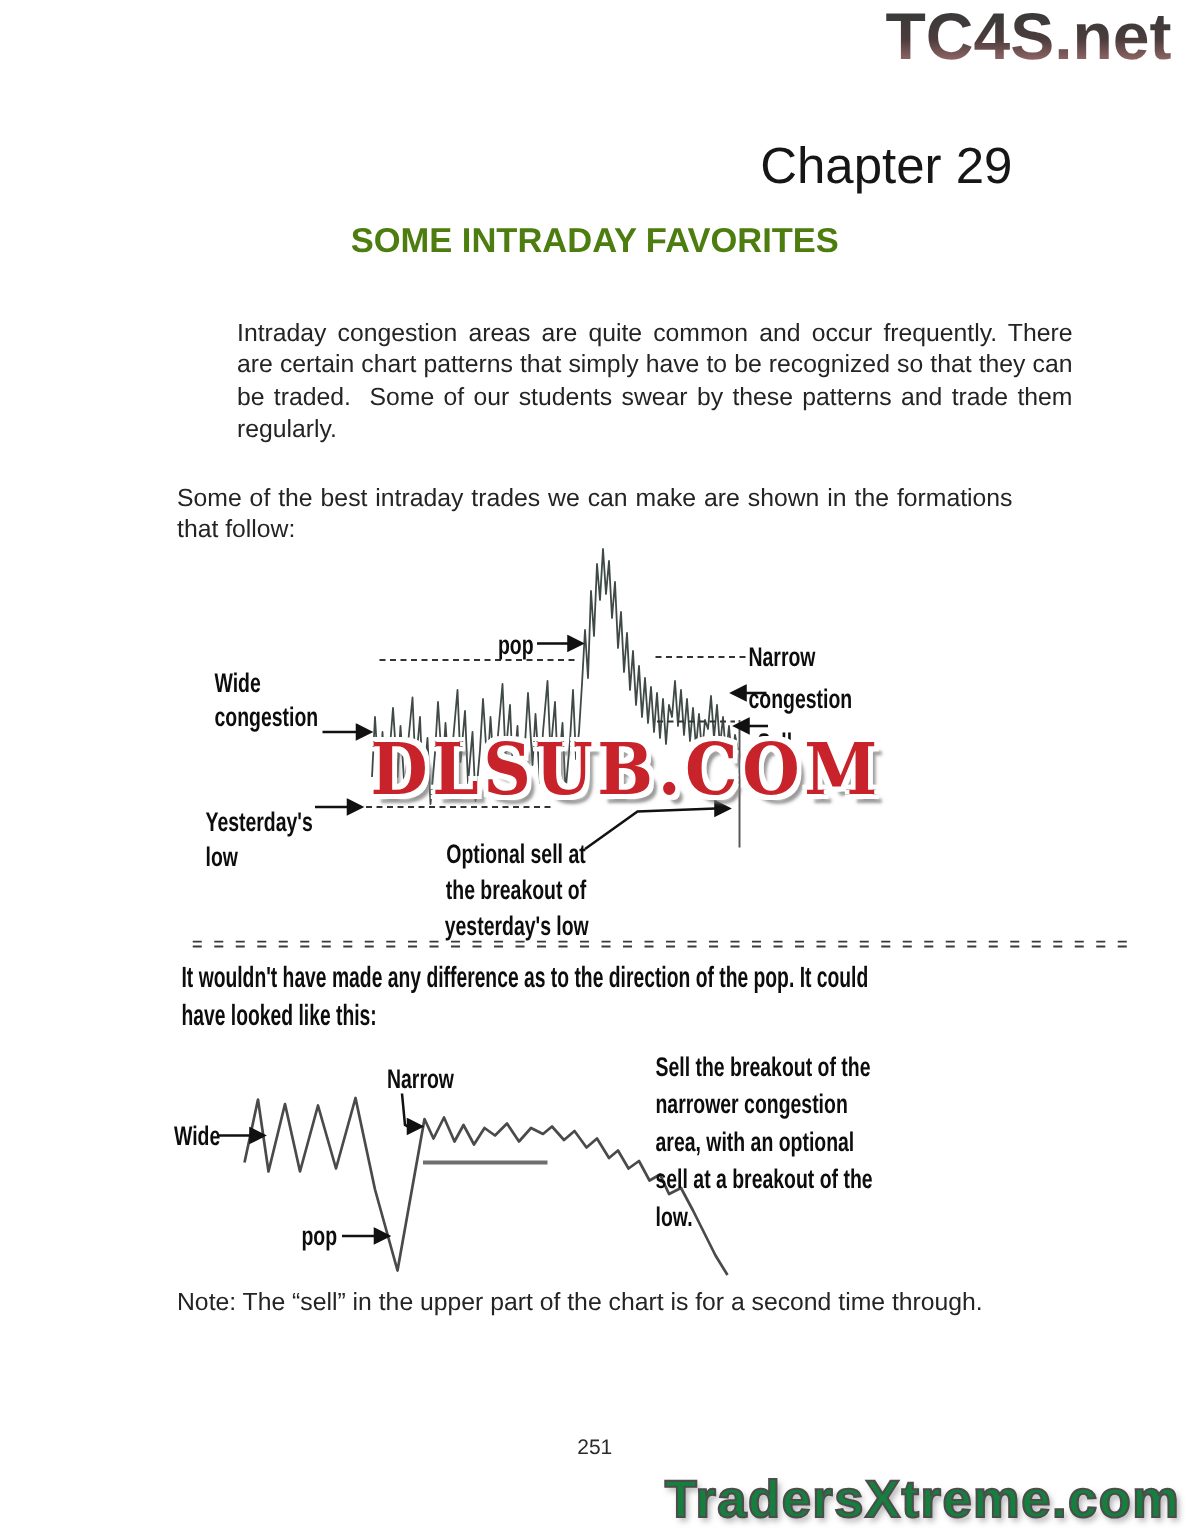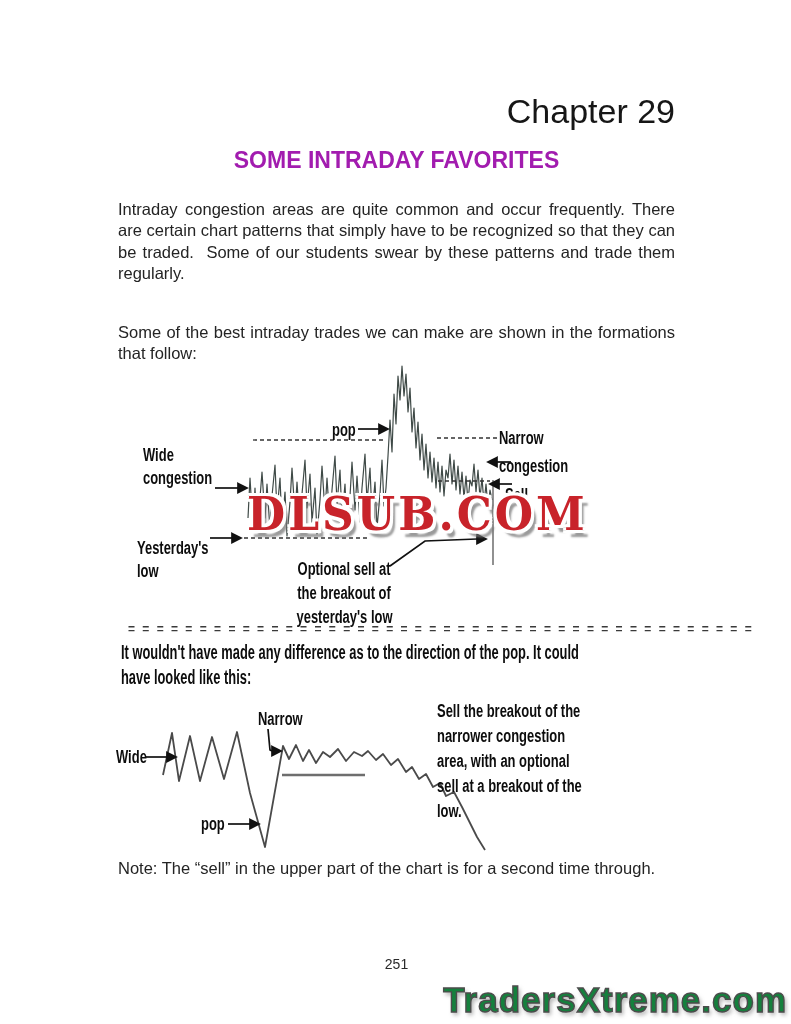--- a/index.html
+++ b/index.html
@@ -28,24 +28,24 @@
   .brand-bottom{
     position:absolute;right:4px;top:980px;
     font-size:35px;font-weight:700;white-space:nowrap;letter-spacing:1px;
     color:#15803d;-webkit-text-stroke:1.4px #4c4c4c;
     text-shadow:2px 3px 4px rgba(150,150,150,.8);
   }
   
   .chapter{position:absolute;left:118px;width:557px;top:92px;text-align:right;
     font-size:34px;font-weight:400;color:#161616;}
   .section-title{position:absolute;left:118px;width:557px;top:147px;text-align:center;
-    font-size:23px;font-weight:700;color:#a21caf;}
+    font-size:23px;font-weight:700;color:#4d7c0f;}
   .para{position:absolute;left:118px;width:557px;text-align:justify;
     font-size:16.5px;line-height:21.4px;color:#242424;white-space:pre-wrap;}
-  .p1{top:199px;}
+  .p1{top:212px;margin-left:40px;}
   .p2{top:303px;margin-top:19px;}
   .note{top:858px;}
   
   .cond{font-weight:700;color:#0d0d0d;white-space:nowrap;
     font-size:18px;transform:scaleX(.72);transform-origin:0 0;}
   .between-line{position:absolute;left:121px;font-size:19.5px;transform:scaleX(.66);}
   .divider{position:absolute;left:128px;top:622px;width:540px;
     font-size:12px;font-weight:700;color:#3a3a3a;letter-spacing:1px;word-spacing:2px;
     white-space:nowrap;}
   
@@ -54,20 +54,21 @@
   .lbl-center{text-align:center;transform-origin:50% 0;}
   .sidenote{line-height:25px;}
   .figure{position:absolute;}
   .sell-upper{z-index:2;}
 </style>
 </head>
 <body>
 
 <div class="page">
 
+  <div class="brand-top">TC4S.net</div>
 
   <div class="chapter">Chapter 29</div>
   <div class="section-title">SOME INTRADAY FAVORITES</div>
 
   <div class="para p1">Intraday congestion areas are quite common and occur frequently. There are certain chart patterns that simply have to be recognized so that they can be traded.  Some of our students swear by these patterns and trade them regularly.</div>
   <div class="para p2">Some of the best intraday trades we can make are shown in the formations that follow:</div>
 
   <svg class="figure" style="left:118px;top:360px;" width="572" height="280" viewBox="0 0 572 280">
 
     <g>

